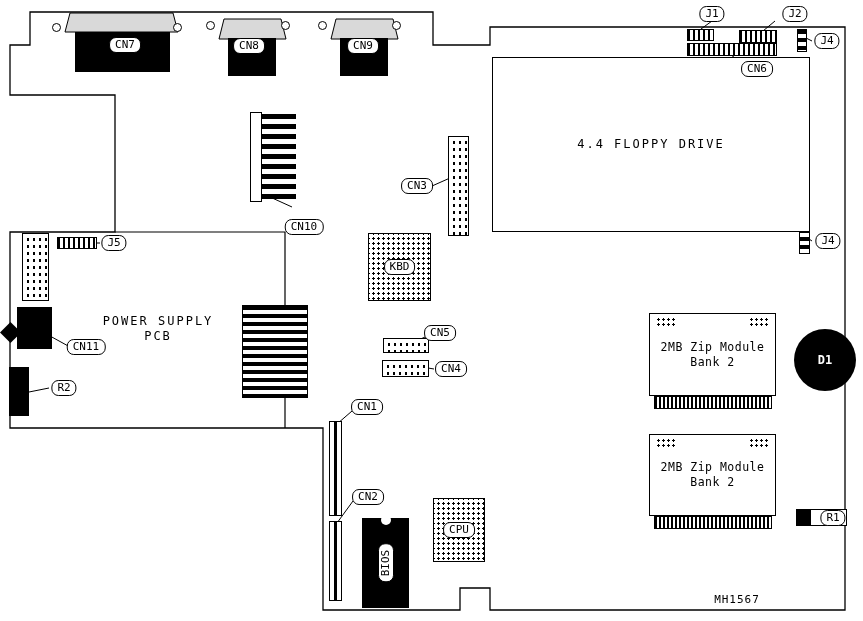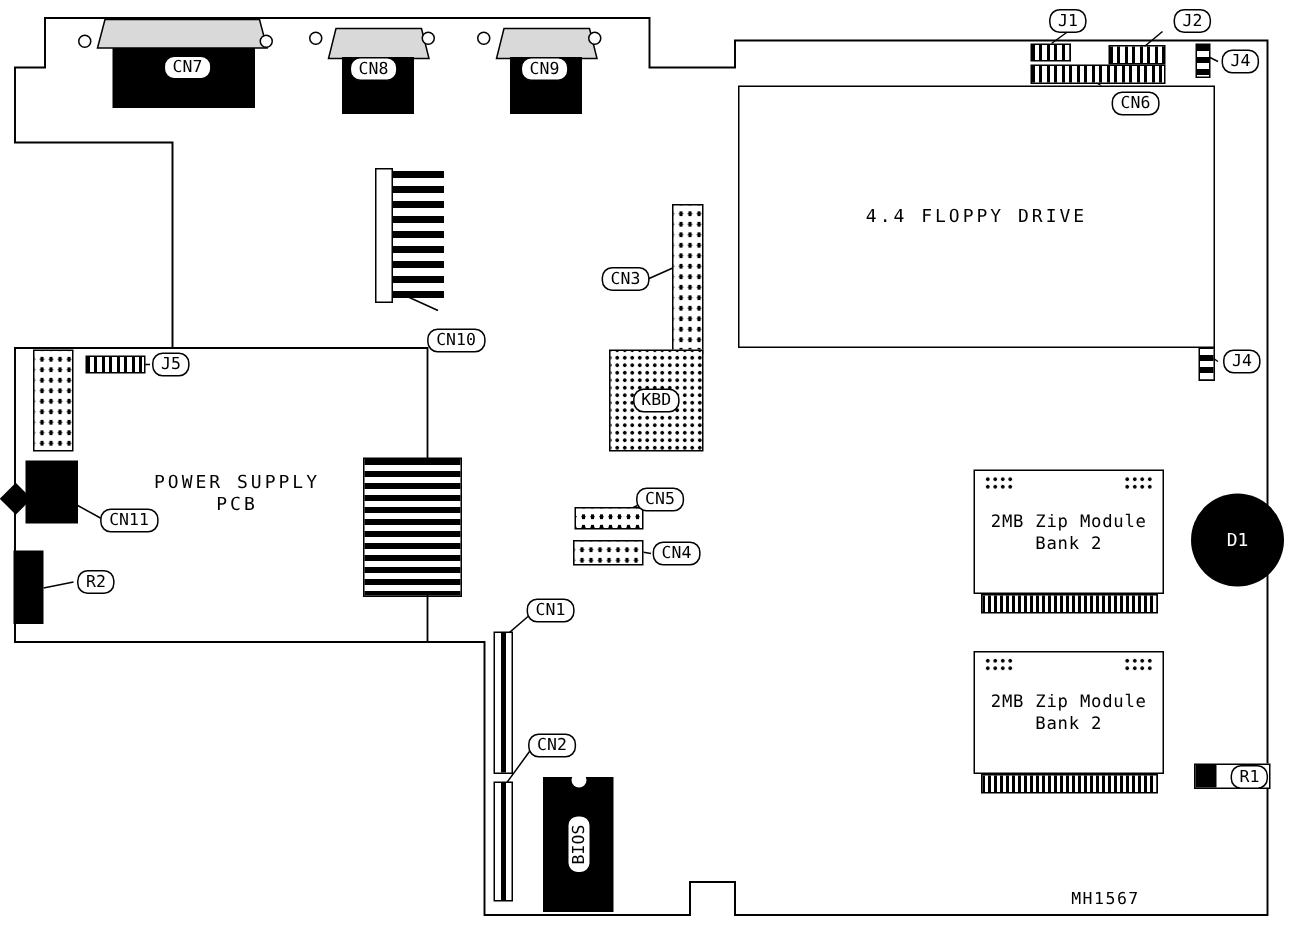--- a/index.html
+++ b/index.html
@@ -16,40 +16,40 @@
     background:repeating-linear-gradient(90deg,#000 0 2px,#fff 2px 4px); z-index:2; }
   .stripes-h { position:absolute; border:1px solid #000;
     background:repeating-linear-gradient(180deg,#000 0 4px,#fff 4px 8px); z-index:2; }
   .pinblock { position:absolute; border:1px solid #000; background-color:#fff;
     background-image:radial-gradient(#000 1.3px,transparent 1.45px);
     background-size:6px 7px; background-position:2px 2px; z-index:2; }
   .dotsonly { position:absolute; background-image:radial-gradient(#000 1.2px,transparent 1.35px);
     background-size:5px 5px; z-index:3; }
   .chip { position:absolute; border:1.5px solid #000; background-color:#fff;
     background-image:radial-gradient(#000 1.2px,transparent 1.35px);
-    background-size:5px 5px; background-position:2px 2px; z-index:2;margin-left:38px; }
+    background-size:5px 5px; background-position:2px 2px; z-index:2; }
   .chiplabel { position:absolute; left:50%; top:50%; transform:translate(-50%,-50%);
     background:#fff; border:1px solid #000; border-radius:7px; padding:0 5px;
     font-size:11px; line-height:14px; white-space:nowrap; z-index:4; }
   .chiplabel.rot { transform:translate(-50%,-50%) rotate(-90deg); }
   .callout { position:absolute; transform:translate(-50%,-50%); background:#fff;
     border:1px solid #000; border-radius:7px; padding:0 5px; font-size:11px;
     line-height:14px; white-space:nowrap; z-index:5; }
   .area-label { position:absolute; transform:translate(-50%,-50%); font-size:12px;
     letter-spacing:2px; text-align:center; white-space:nowrap; z-index:3; }
   .region { position:absolute; border:1px solid #000; background:#fff; z-index:2;
     display:flex; flex-direction:column; align-items:center; justify-content:center;
     font-size:11.5px; line-height:15px; letter-spacing:0.5px; text-align:center; }
   .slot { position:absolute; border:1px solid #000;
     background:linear-gradient(90deg,#fff 0 4px,#000 4px 7px,#fff 7px); z-index:2; }
   .screw { position:absolute; width:9px; height:9px; border:1px solid #000;
     border-radius:50%; background:#fff; z-index:3; }
   .circle { position:absolute; border-radius:50%; background:#000; color:#fff;
     display:flex; align-items:center; justify-content:center; font-size:12px;
-    font-weight:normal; z-index:2; }
+    font-weight:bold; z-index:2; }
   .comb-rail { position:absolute; left:0; top:0; width:12px; height:90px; border:1px solid #000; }
   .comb-teeth { position:absolute; left:12px; top:2px; width:34px; height:86px;
     background:repeating-linear-gradient(180deg,#000 0 5px,transparent 5px 10px); }
   .notch { position:absolute; left:50%; top:-3px; transform:translateX(-50%);
     width:10px; height:10px; border-radius:50%; background:#fff; z-index:3; }
   .diamond { position:absolute; background:#000; transform:rotate(45deg); z-index:2; }
   .capend { position:absolute; left:0; top:0; width:14px; height:15px; background:#000; }
 </style>
 </head>
 <body>
@@ -149,20 +149,23 @@
     <span>D1</span>
   </div>
   <div class="rect" style="left:796px;top:509px;width:51px;height:17px">
     <div class="capend"></div>
   </div>
 
   <div class="black" style="left:362px;top:518px;width:47px;height:90px">
     <div class="notch"></div>
     <div class="chiplabel rot">BIOS</div>
   </div>
+  <div class="chip" style="left:433px;top:498px;width:52px;height:64px">
+    <div class="chiplabel">CPU</div>
+  </div>
 
   <span class="area-label" style="left:737px;top:599px;letter-spacing:1px;font-size:11px">MH1567</span>
 
   <div class="callout" style="left:125px;top:45px">CN7</div>
   <div class="callout" style="left:249px;top:46px">CN8</div>
   <div class="callout" style="left:363px;top:46px">CN9</div>
   <div class="callout" style="left:712px;top:14px">J1</div>
   <div class="callout" style="left:795px;top:14px">J2</div>
   <div class="callout" style="left:827px;top:41px">J4</div>
   <div class="callout" style="left:757px;top:69px">CN6</div>

